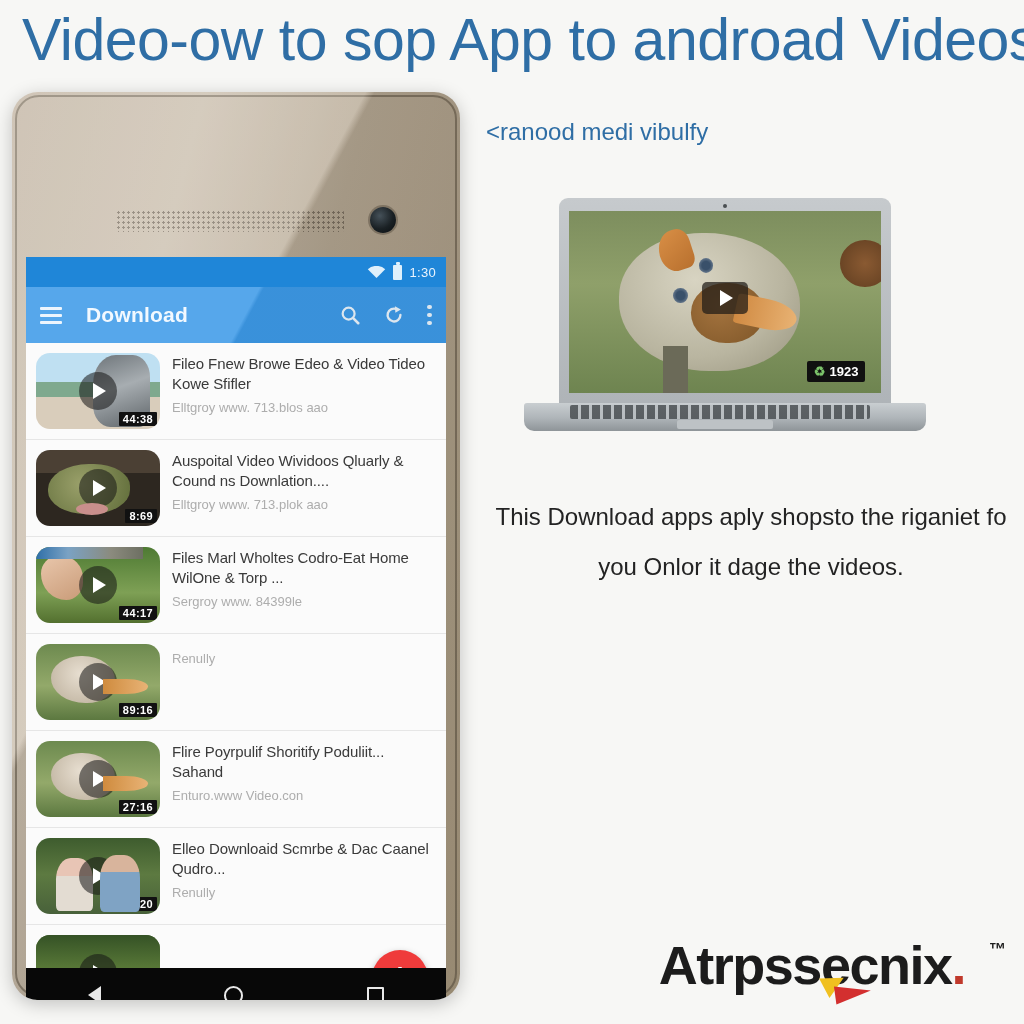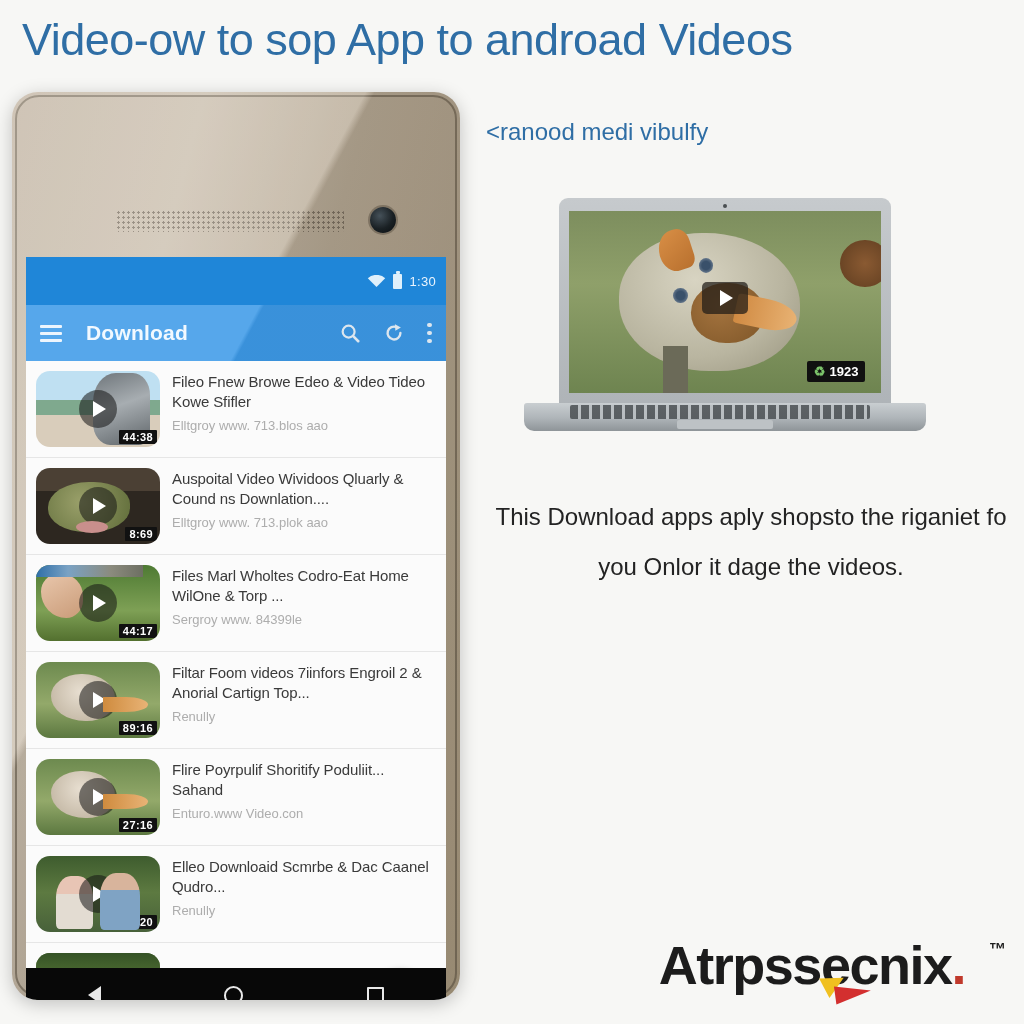--- a/index.html
+++ b/index.html
@@ -13,21 +13,21 @@
     position: relative;
   }
 
   
   .headline {
     position: absolute;
     left: 22px;
     top: 8px;
     width: 980px;
     height: 64px;
-    font-size: 45px;
+    font-size: 59px;
     font-weight: 400;
     color: #2f6ea5;
     letter-spacing: -0.5px;
     white-space: nowrap;
     line-height: 64px;
   }
 
   .subhead {
     position: absolute;
     left: 486px;
@@ -87,21 +87,21 @@
   .screen {
     position: absolute;
     left: 14px; top: 165px;
     width: 420px; height: 765px;
     background: #ffffff;
     overflow: hidden;
     z-index: 3;
   }
 
   .statusbar {
-    height: 48px;
+    height: 30px;
     background: #1f86d8;
     display: flex;
     align-items: center;
     justify-content: flex-end;
     padding-right: 10px;
     gap: 7px;
     color: #eaf4fd;
     font-size: 13px;
   }
   .wifi-ico { width: 19px; height: 13px; }
@@ -412,21 +412,20 @@
           <div class="vsub">Sergroy www. 84399le</div>
         </div>
       </div>
 
       <div class="vrow">
         <div class="thumb sc-bird">
           <div class="playbtn"></div>
           <div class="dur">89:16</div>
         </div>
         <div class="meta">
-          <div class="vtitle">Filtar Foom videos 7iinfors Engroil 2 &amp; Anorial Cartign Top...</div>
           <div class="vsub">Renully</div>
         </div>
       </div>
 
       <div class="vrow">
         <div class="thumb sc-bird">
           <div class="playbtn"></div>
           <div class="dur">27:16</div>
         </div>
         <div class="meta">

